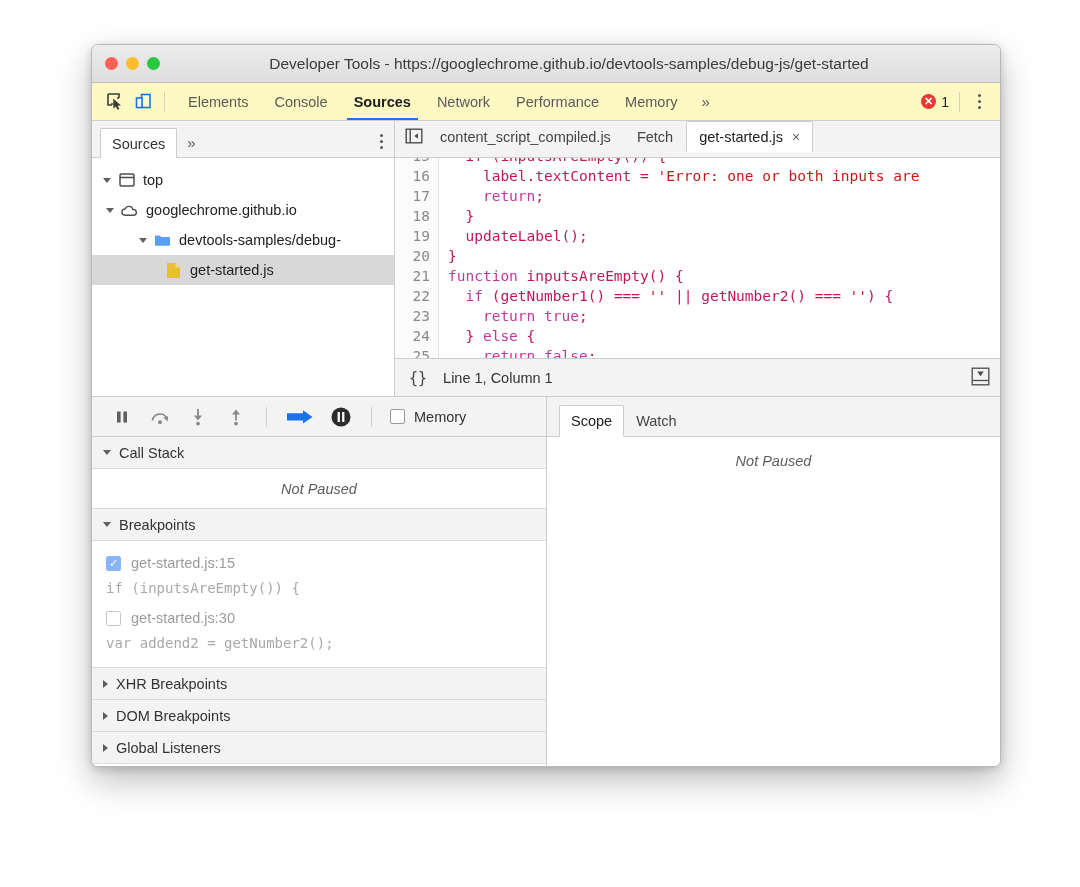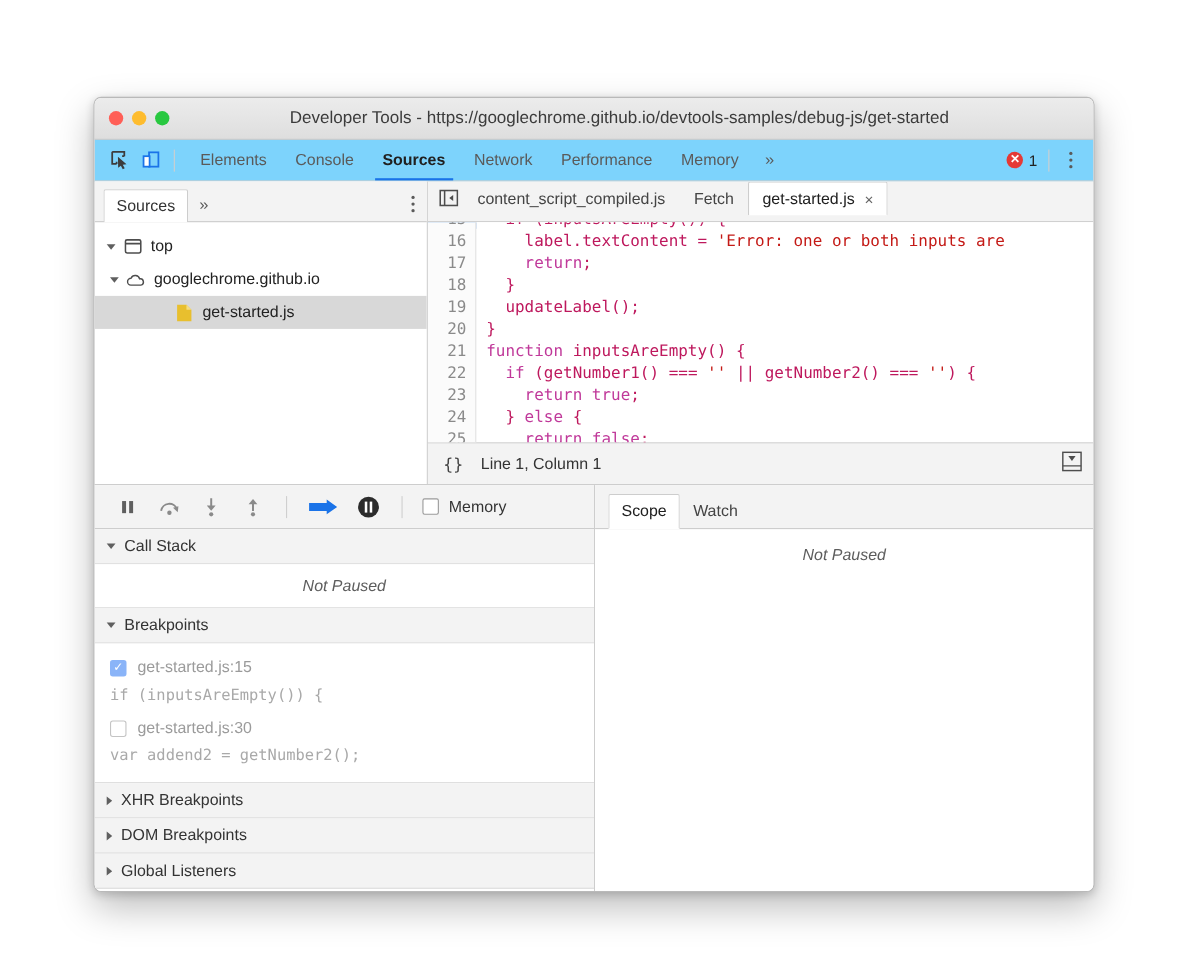--- a/index.html
+++ b/index.html
@@ -12,28 +12,27 @@
   }
   #root {
     position: relative;
     width: 1080px; height: 887px;
     background: #ffffff;
   }
 
   
   .window {
     position: absolute;
-    left: 85px; top: 44px;
+    left: 91px; top: 44px;
     width: 910px; height: 723px;
     background: #ffffff;
     border-radius: 7px;
     box-shadow: 0 14px 34px rgba(0,0,0,0.26), 0 2px 8px rgba(0,0,0,0.16);
     overflow: hidden;
     border: 1px solid #b9b9b9;
-    margin-top: 44px;
   }
 
   
   .titlebar {
     height: 38px;
     background: linear-gradient(#ececec, #dedede);
     border-bottom: 1px solid #bdbdbd;
     display: flex; align-items: center;
     position: relative;
   }
@@ -47,21 +46,21 @@
     text-align: center;
     font-size: 15.5px; color: #3b3b3b;
     pointer-events: none;
     padding-left: 56px; padding-right: 10px;
     white-space: nowrap; overflow: hidden;
   }
 
   
   .maintoolbar {
     height: 38px;
-    background: #7dd3fc;
+    background: #fef9c3;
     border-bottom: 1px solid #cdcdcd;
     display: flex; align-items: center;
     padding: 0 8px 0 10px;
   }
   .tb-icon {
     width: 26px; height: 26px;
     display: flex; align-items: center; justify-content: center;
     margin-right: 2px;
     cursor: pointer;
   }
@@ -383,20 +382,29 @@
           <div class="trow" style="padding-left:14px">
             <span class="tri open"></span>
             <span class="ticon">
               <svg width="18" height="13" viewBox="0 0 18 13">
                   <path d="M4.2 11.5 a3.3 3.3 0 0 1 0.2 -6.6 a4.3 4.3 0 0 1 8.2 0.6 a2.9 2.9 0 0 1 1.2 6 Z" fill="none" stroke="#4d4d4d" stroke-width="1.4" stroke-linejoin="round"></path>
                 </svg>
             </span>
             <span>googlechrome.github.io</span>
           </div>
 
+          <div class="trow" style="padding-left:47px">
+            <span class="tri open"></span>
+            <span class="ticon">
+              <svg width="18" height="14" viewBox="0 0 18 14">
+                  <path d="M1 3.2 a1 1 0 0 1 1 -1 h4.2 l1.4 1.6 H16 a1 1 0 0 1 1 1 V12 a1 1 0 0 1 -1 1 H2 a1 1 0 0 1 -1 -1 Z" fill="#5aa0f2"></path>
+                </svg>
+            </span>
+            <span>devtools-samples/debug-</span>
+          </div>
 
 
           <div class="trow selected" style="padding-left:73px">
             <span class="ticon">
               <svg width="15" height="17" viewBox="0 0 15 17">
                   <path d="M1 1 h8.5 L14 5.5 V16 H1 Z" fill="#e8bf2e"></path>
                   <path d="M9.5 1 L14 5.5 H9.5 Z" fill="#f6dd80"></path>
                 </svg>
             </span>
             <span>get-started.js</span>

